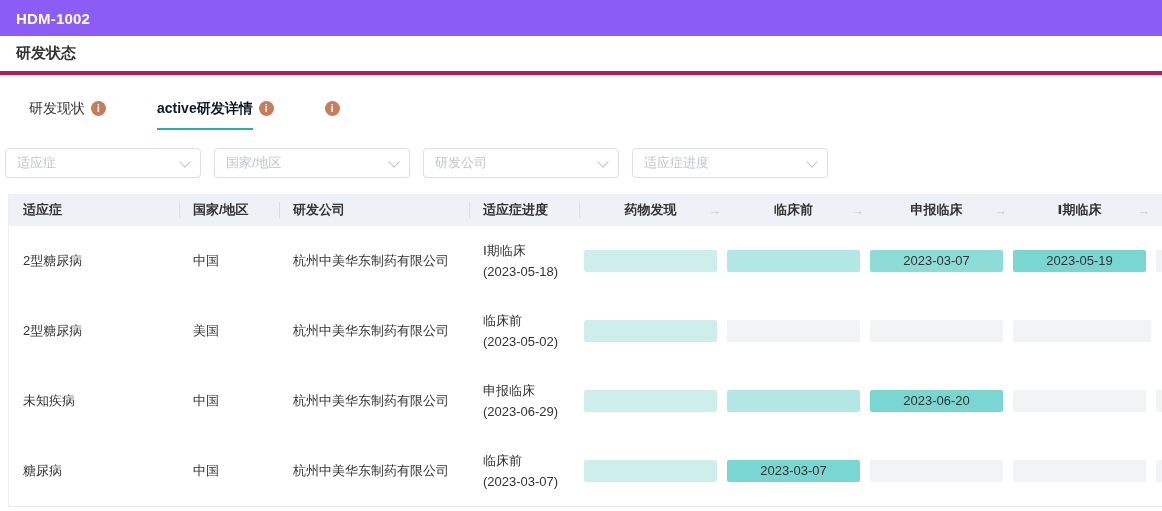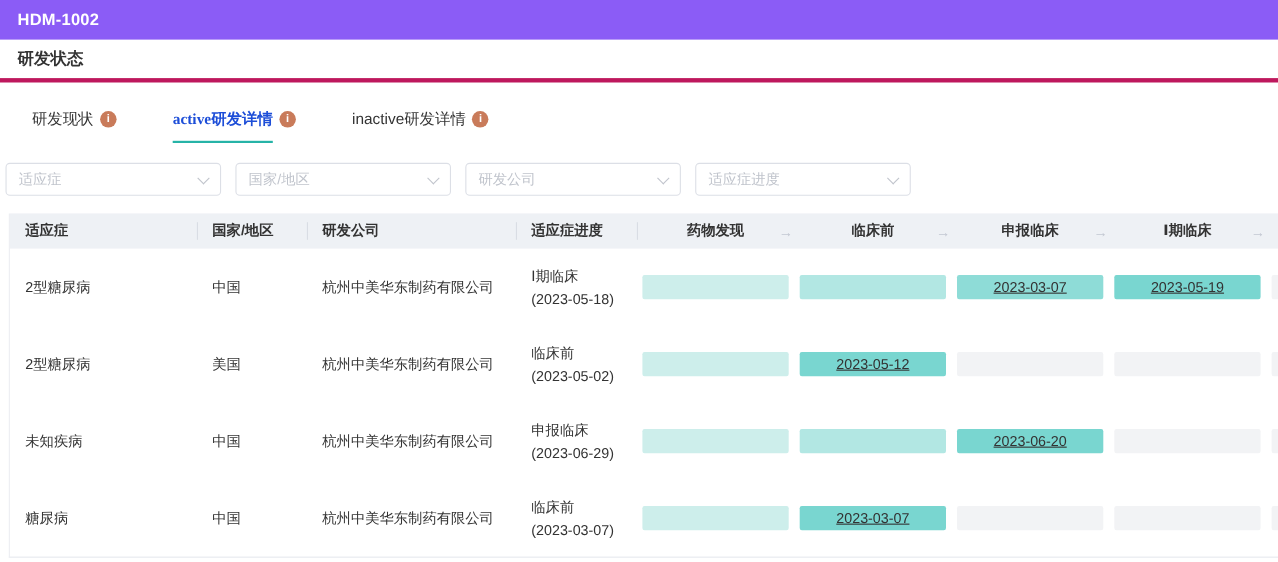--- a/index.html
+++ b/index.html
@@ -10,21 +10,21 @@
   
   .topbar{height:36px;background:#8b5cf6;color:#fff;display:flex;align-items:center;
     padding:0 16px;font-weight:bold;font-size:15px;letter-spacing:.2px;}
   
   .section{height:35px;display:flex;align-items:center;padding:0 16px;
     font-weight:bold;font-size:15px;border-bottom:4px solid #be185d;}
   
   .tabs{display:flex;gap:28px;margin:25px 0 0 6px;align-items:flex-start;}
   .tab{display:flex;align-items:flex-start;gap:6px;font-size:14px;cursor:pointer;margin-left:23px;}
   .tab-label{padding-bottom:10px;color:#333;border-bottom:2px solid transparent;}
-  .tab.active .tab-label{color:#1d4ed8;border-bottom-color:#26b3a7;font-weight:bold;font-family:Liberation Serif, serif;}
+  .tab.active .tab-label{color:#0f172a;border-bottom-color:#26b3a7;font-weight:bold;}
   .info-icon{width:15px;height:15px;border-radius:50%;background:#c97b5a;color:#fff;
     font-size:10px;line-height:15px;text-align:center;margin-top:1px;font-weight:bold;flex:0 0 auto;}
   
   .filters{display:flex;gap:13px;margin:18px 0 0 5px;}
   .select{width:196px;height:30px;border:1px solid #dcdfe6;border-radius:4px;background:#fff;
     display:flex;align-items:center;justify-content:space-between;padding:0 11px;box-sizing:border-box;cursor:pointer;}
   .ph{color:#c0c4cc;font-size:13px;}
   .chev{width:7px;height:7px;border-right:1.4px solid #c0c4cc;border-bottom:1.4px solid #c0c4cc;
     transform:rotate(45deg);margin-top:-3px;flex:0 0 auto;}
   
@@ -32,21 +32,21 @@
   .t-grid{display:grid;grid-template-columns:170px 100px 190px 110px 143px 143px 143px 143px 12px;}
   .t-head{height:32px;background:#eef1f5;font-size:13px;font-weight:bold;}
   .th{display:flex;align-items:center;position:relative;}
   .th.text{padding-left:14px;}
   .th.sep::before{content:"";position:absolute;left:0;top:8px;bottom:8px;width:1px;background:#d9dde4;}
   .th.stage{justify-content:center;}
   .th .arrow{position:absolute;right:1px;color:#c3c8d2;font-weight:normal;font-size:13px;}
   .t-row{height:70px;align-items:center;font-size:13px;}
   .td{padding-left:14px;}
   .td.progress{line-height:21px;}
-  .stage-cell{padding:0 5px;text-decoration:underline;}
+  .stage-cell{padding:0 5px;}
   .bar{height:22px;border-radius:2px;text-align:center;line-height:22px;font-size:13px;color:#333;}
   .bar.l1{background:#cdeeeb;}
   .bar.l2{background:#b2e7e3;}
   .bar.l3{background:#8edcd7;}
   .bar.l4{background:#79d6d0;}
   .bar.off{background:#f2f3f5;}
 </style>
 </head>
 <body>
 
@@ -61,21 +61,20 @@
 <div class="tabs" id="tabs">
     <div class="tab">
       <span class="tab-label">研发现状</span>
       <span class="info-icon">i</span>
     </div>
     <div class="tab active">
       <span class="tab-label">active研发详情</span>
       <span class="info-icon">i</span>
     </div>
     <div class="tab">
-      <span class="tab-label">inactive研发详情</span>
       <span class="info-icon">i</span>
     </div>
   </div>
 
 <div class="filters" id="filters">
     <div class="select">
       <span class="ph">适应症</span>
       <span class="chev"></span>
     </div>
     <div class="select">
@@ -154,23 +153,20 @@
         <div class="td">美国</div>
         <div class="td">杭州中美华东制药有限公司</div>
         <div class="td progress">
           <div>临床前</div>
           <div>(2023-05-02)</div>
         </div>
         <div class="stage-cell">
           <div class="bar l1"></div>
         </div>
         <div class="stage-cell">
-          <div class="bar l4">2023-05-12</div>
-        </div>
-        <div class="stage-cell">
           <div class="bar off"></div>
         </div>
         <div class="stage-cell">
           <div class="bar off"></div>
         </div>
         <div class="stage-cell" style="padding-right: 0px;">
           <div class="bar off" style="border-radius: 2px 0px 0px 2px;"></div>
         </div>
       </div>
       <div class="t-grid t-row">

